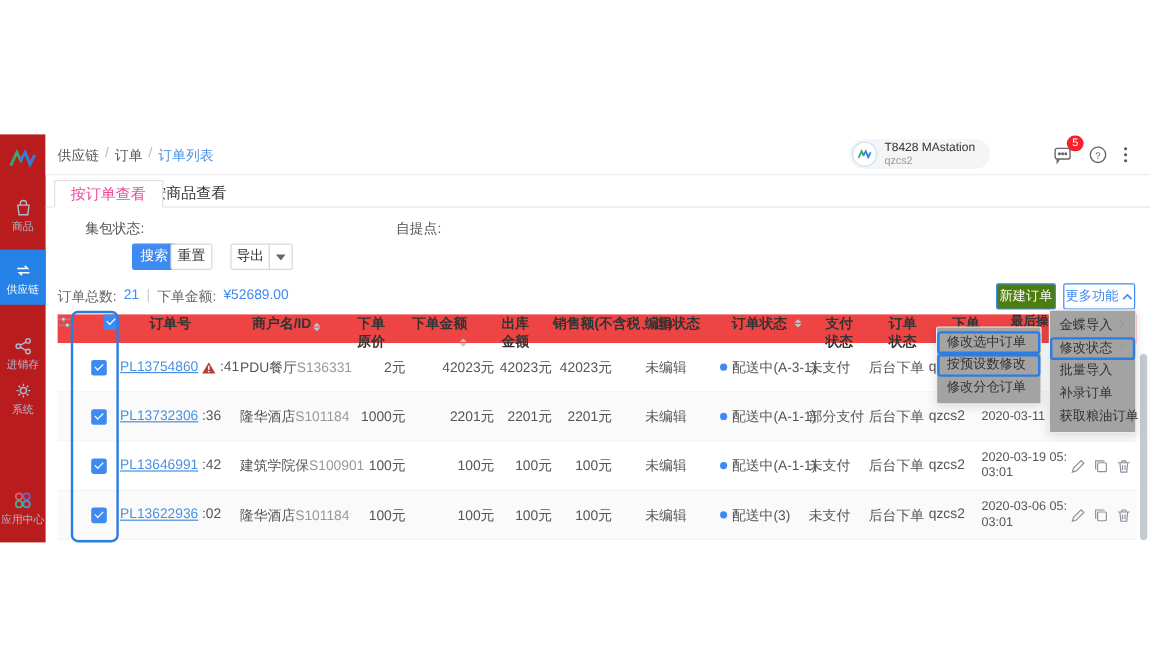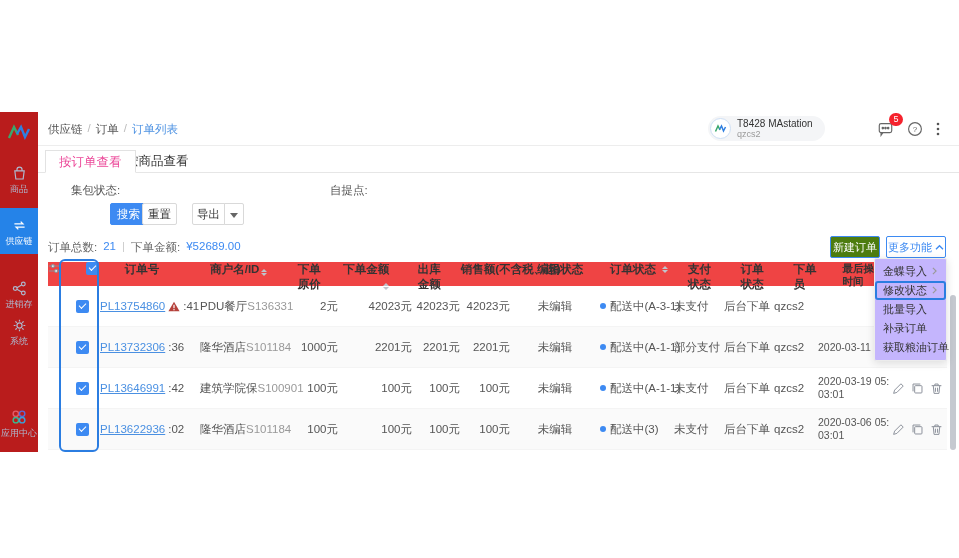--- a/index.html
+++ b/index.html
@@ -70,21 +70,21 @@
   .dot { width:6px; height:6px; border-radius:50%; background:#3d8af2; flex:none; }
   .cb { width:13px; height:13px; background:#3d8af2; border-radius:2px; position:relative; cursor:pointer; flex:none; }
   .cb::after { content:""; position:absolute; left:3px; top:3px; width:6px; height:3px; border-left:1.5px solid #fff; border-bottom:1.5px solid #fff; transform:rotate(-45deg); }
   .sort { display:inline-flex; flex-direction:column; gap:1px; margin-left:2px; vertical-align:1px; }
   .sort i { display:block; width:0; height:0; border-left:3px solid transparent; border-right:3px solid transparent; }
   .sort .up { border-bottom:3px solid #c0c4cc; }
   .sort .dn { border-top:3px solid #c0c4cc; }
   .aicon { cursor:pointer; display:flex; }
 
   
-  .menu { position:absolute; background:#c4b5fd; border:1px solid #ececec; box-shadow:0 2px 8px rgba(0,0,0,.12); border-radius:2px; z-index:30; padding:3px 0; }
+  .menu { position:absolute; background:#a3a3a3; border:1px solid #ececec; box-shadow:0 2px 8px rgba(0,0,0,.12); border-radius:2px; z-index:30; padding:3px 0; }
   .mitem { height:19px; line-height:19px; padding:0 8px; font-size:11px; color:#333; display:flex; justify-content:space-between; align-items:center; cursor:pointer; white-space:nowrap; }
   .mitem .arr { color:#999; }
   .hl { outline:2px solid #2b7de1; outline-offset:-2px; border-radius:3px; }
 
   
   .anno-check { position:absolute; left:59px; top:259px; width:40px; height:193px; border:2px solid #2b7de1; border-radius:6px; z-index:5; pointer-events:none; }
   .scrollthumb { position:absolute; left:950px; top:295px; width:6px; height:155px; background:#c5c9d0; border-radius:3px; z-index:3; cursor:pointer; }
 </style>
 </head>
 <body>
@@ -438,20 +438,31 @@
             </svg>
           </span>
       </span>
     </div>
   </div>
 
   <div class="anno-check"></div>
 
   <div class="scrollthumb"></div>
 
+  <div class="menu" style="left:780px;top:272px;width:88px;z-index:29">
+    <div class="mitem hl">
+        <span>修改选中订单</span>
+      </div>
+    <div class="mitem hl">
+        <span>按预设数修改</span>
+      </div>
+    <div class="mitem">
+        <span>修改分仓订单</span>
+      </div>
+  </div>
 
   <div class="menu" style="left:874px;top:258px;width:73px">
     <div class="mitem">
       <span>金蝶导入</span>
       <span class="arr"><svg width="7" height="8" viewBox="0 0 8 10" fill="none" stroke="#999" stroke-width="1.4">
             <path d="M2 1l4 4-4 4"></path>
           </svg></span>
     </div>
     <div class="mitem hl">
       <span>修改状态</span>

